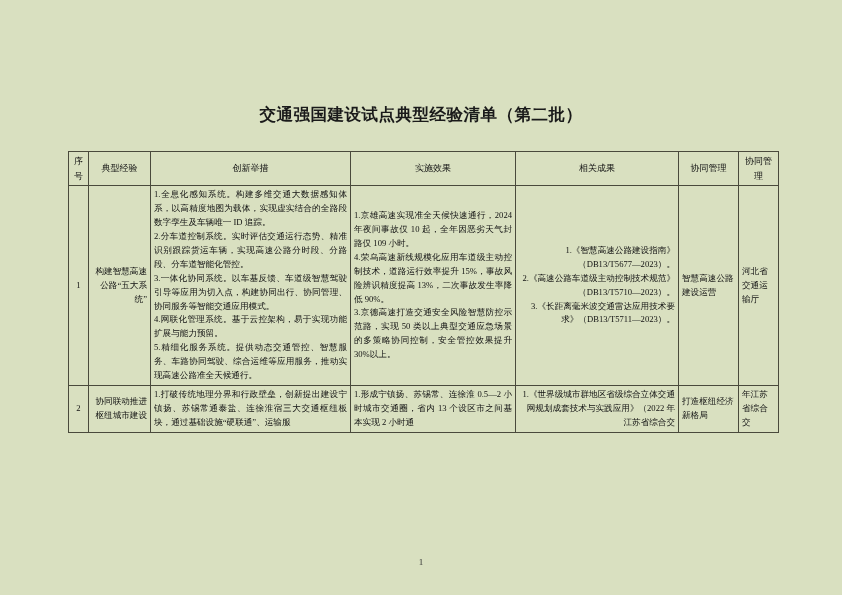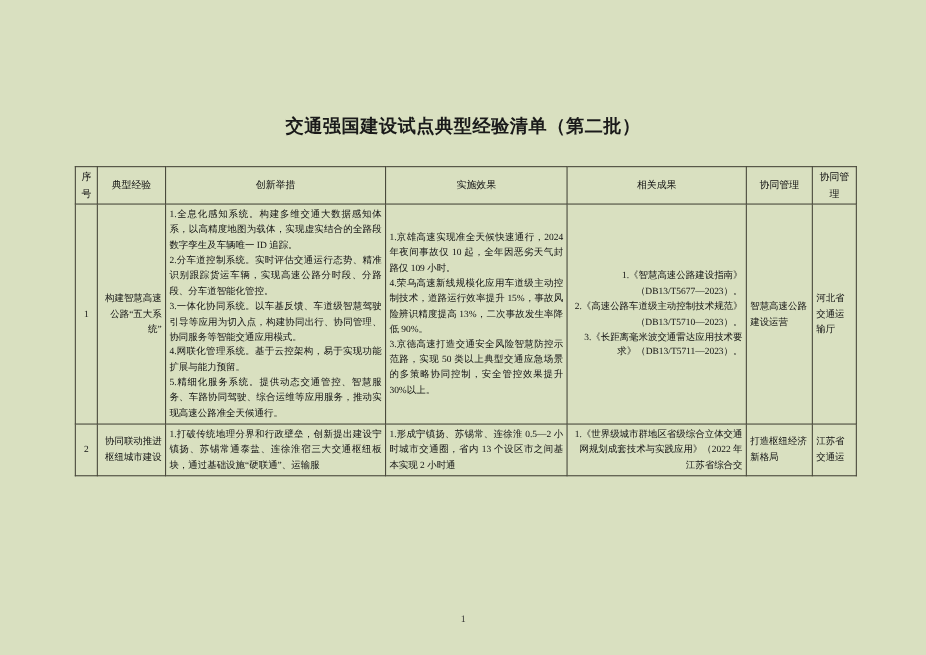--- a/index.html
+++ b/index.html
@@ -174,21 +174,21 @@
           <td class="cell-body">
             <p>1.打破传统地理分界和行政壁垒，创新提出建设宁镇扬、苏锡常通泰盐、连徐淮宿三大交通枢纽板块，通过基础设施“硬联通”、运输服</p>
           </td>
           <td class="cell-body">
             <p>1.形成宁镇扬、苏锡常、连徐淮 0.5—2 小时城市交通圈，省内 13 个设区市之间基本实现 2 小时通</p>
           </td>
           <td class="cell-result">
             <p>1.《世界级城市群地区省级综合立体交通网规划成套技术与实践应用》（2022 年江苏省综合交</p>
           </td>
           <td class="cell-site">打造枢纽经济新格局</td>
-          <td class="cell-org">江苏省交通运</td>
+          <td class="cell-org">年江苏省综合交</td>
         </tr>
       </tbody>
     </table>
   </div>
 
   <div class="page-number">1</div>
 
 </div>
 
 </body></html>

